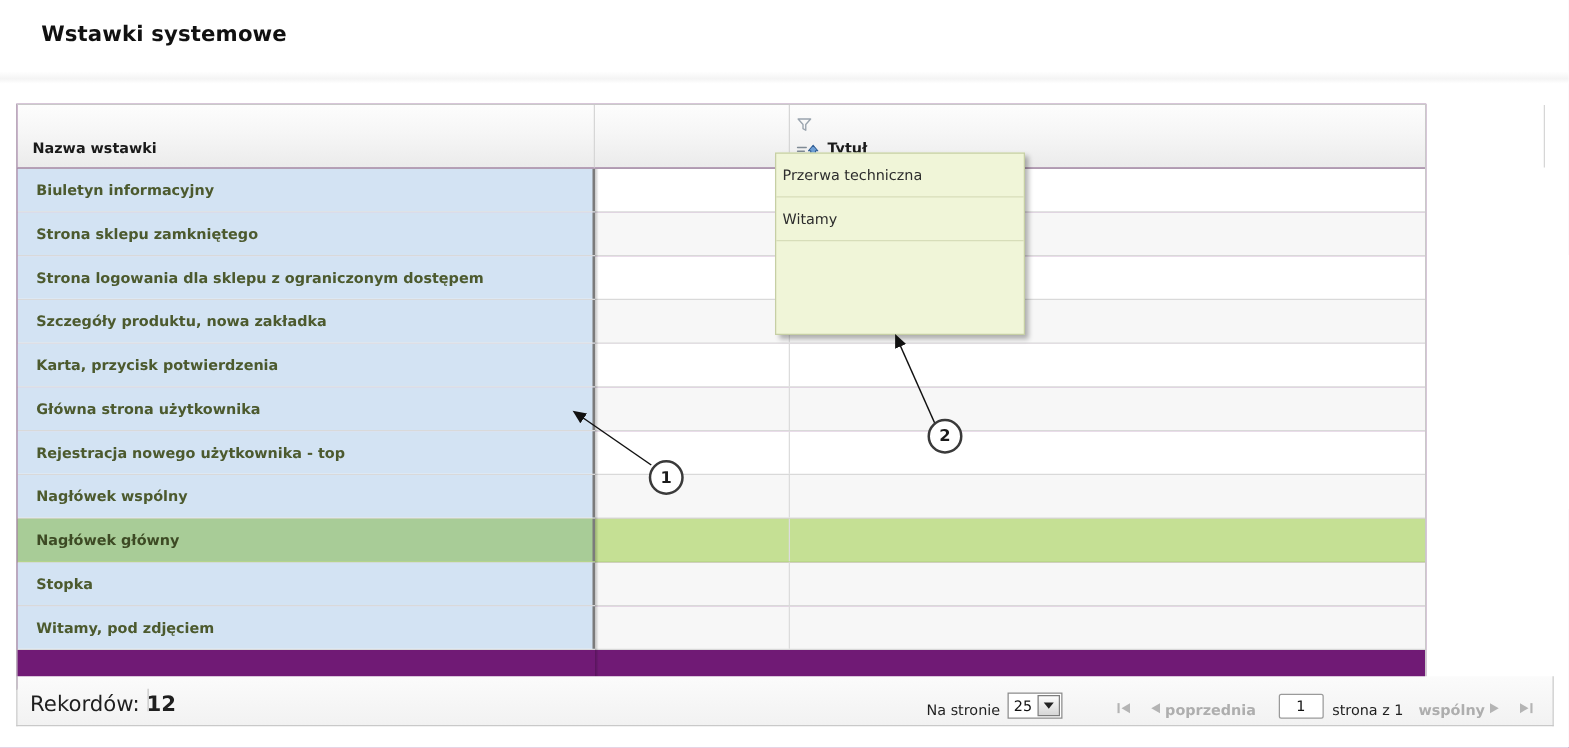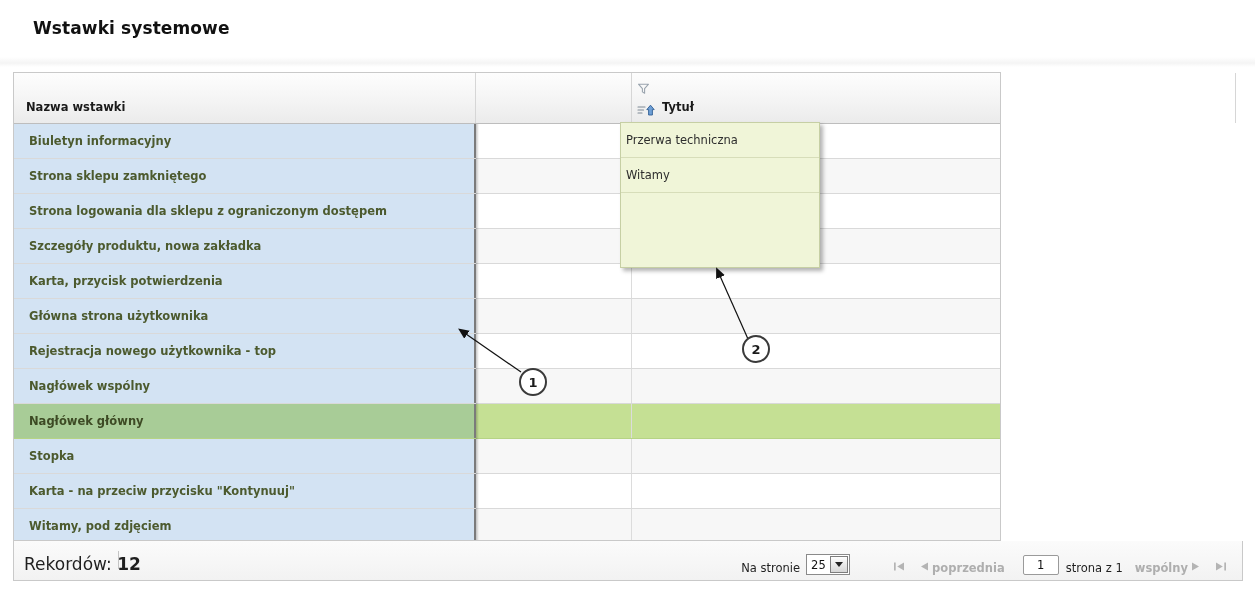--- a/index.html
+++ b/index.html
@@ -27,22 +27,22 @@
   }
   .title-rule {
     position: absolute;
     left: 0; top: 57px; width: 1255px; height: 10px;
     background: linear-gradient(to bottom, #ffffff 0%, #f4f4f4 60%, #ffffff 100%);
   }
 
   
   .grid-wrap {
     position: absolute;
-    left: 13px; top: 72px;
-    width: 988px; height: 469px;
+    left: 13px; top: 83px;
+    width: 1128px; height: 469px;
     border: 1px solid #c9c9c9;
     background: #701a75;
   }
 
   
   .grid-header {
     position: relative;
     height: 51px;
     background: linear-gradient(to bottom, #fdfdfd 0%, #f6f6f6 45%, #ebebeb 100%);
     border-bottom: 1px solid #bdbdbd;
@@ -350,26 +350,20 @@
             <div class="cell c3"></div>
           </div>
           <div class="row sel">
             <div class="cell c0">Nagłówek główny</div>
             <div class="cell c1"></div>
             <div class="cell c2"></div>
             <div class="cell c3"></div>
           </div>
           <div class="row even">
             <div class="cell c0">Stopka</div>
-            <div class="cell c1"></div>
-            <div class="cell c2"></div>
-            <div class="cell c3"></div>
-          </div>
-          <div class="row odd">
-            <div class="cell c0">Karta - na przeciw przycisku "Kontynuuj"</div>
             <div class="cell c1"></div>
             <div class="cell c2"></div>
             <div class="cell c3"></div>
           </div>
           <div class="row even">
             <div class="cell c0">Witamy, pod zdjęciem</div>
             <div class="cell c1"></div>
             <div class="cell c2"></div>
             <div class="cell c3"></div>
           </div>

